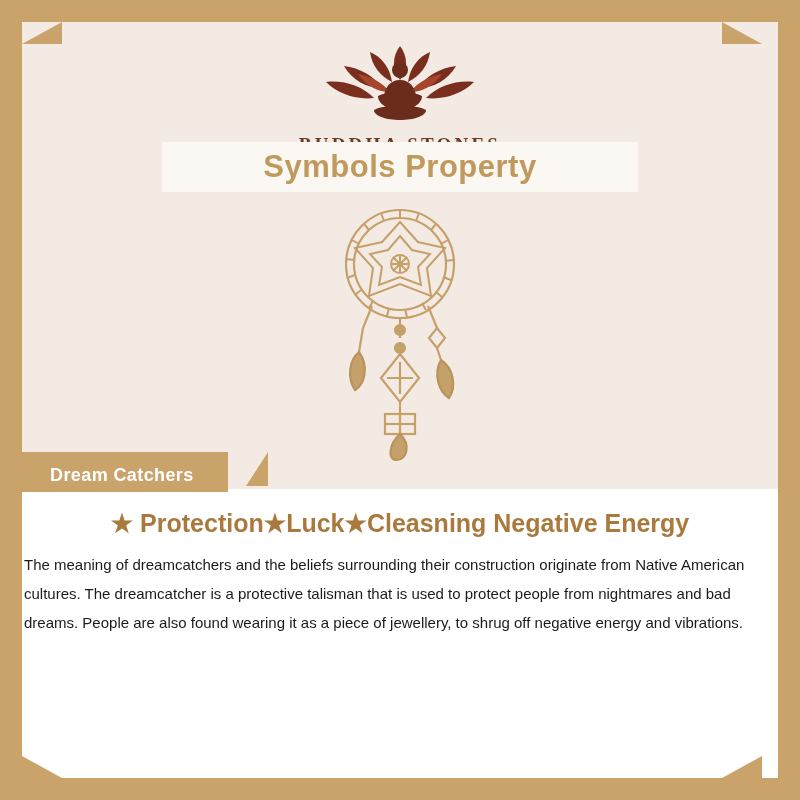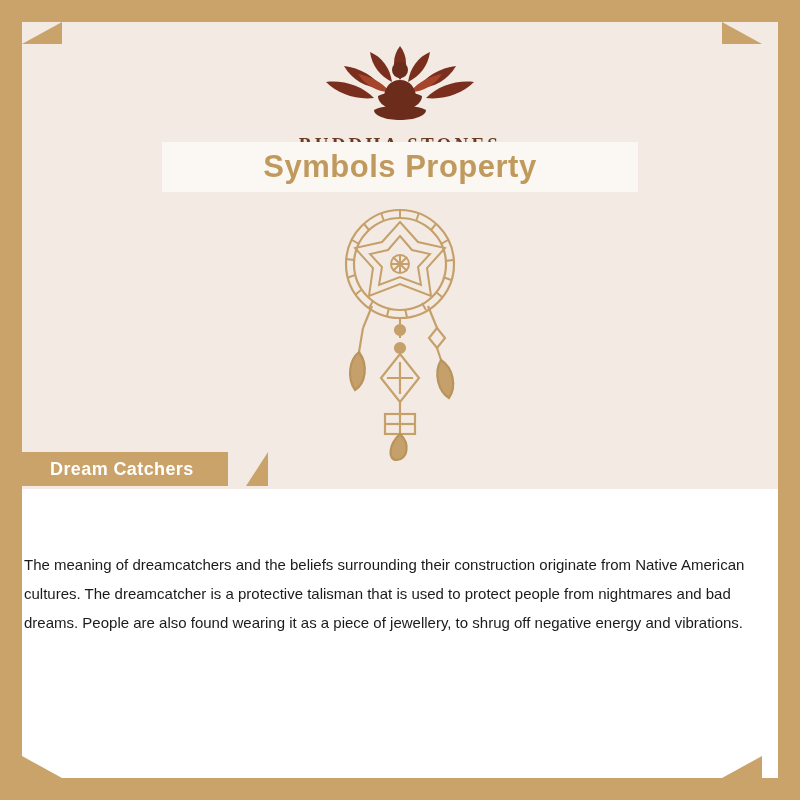--- a/index.html
+++ b/index.html
@@ -147,21 +147,21 @@
     width: 756px;
     text-align: center;
   }
 
   
   .ribbon {
     position: absolute;
     left: 0;
     top: 430px;
     height: 34px;
-    padding: 0 34px 0 28px;
+    padding: 6px 34px 0 28px;
     background: #c9a369;
     color: #ffffff;
     font-size: 18px;
     font-weight: bold;
     display: flex;
     align-items: center;
     letter-spacing: 0.4px;
   }
   .ribbon-tail {
     position: absolute;
@@ -318,17 +318,20 @@
           <path d="M85 232 C74 242 72 258 82 258 C92 258 96 242 85 232 Z" fill="#c6a06a" stroke="#b8935c"></path>
         </g>
       </svg>
     </div>
 
     <div class="ribbon">
       <span>Dream Catchers</span>
     </div>
     <div class="ribbon-tail"></div>
 
+    <div class="keywords">
+      <span>★ Protection★Luck★Cleasning Negative Energy</span>
+    </div>
 
     <div class="body-copy">The meaning of dreamcatchers and the beliefs surrounding their construction originate from Native American cultures. The dreamcatcher is a protective talisman that is used to protect people from nightmares and bad dreams. People are also found wearing it as a piece of jewellery, to shrug off negative energy and vibrations.</div>
 
   </div>
 </div>
 
 </body></html>

